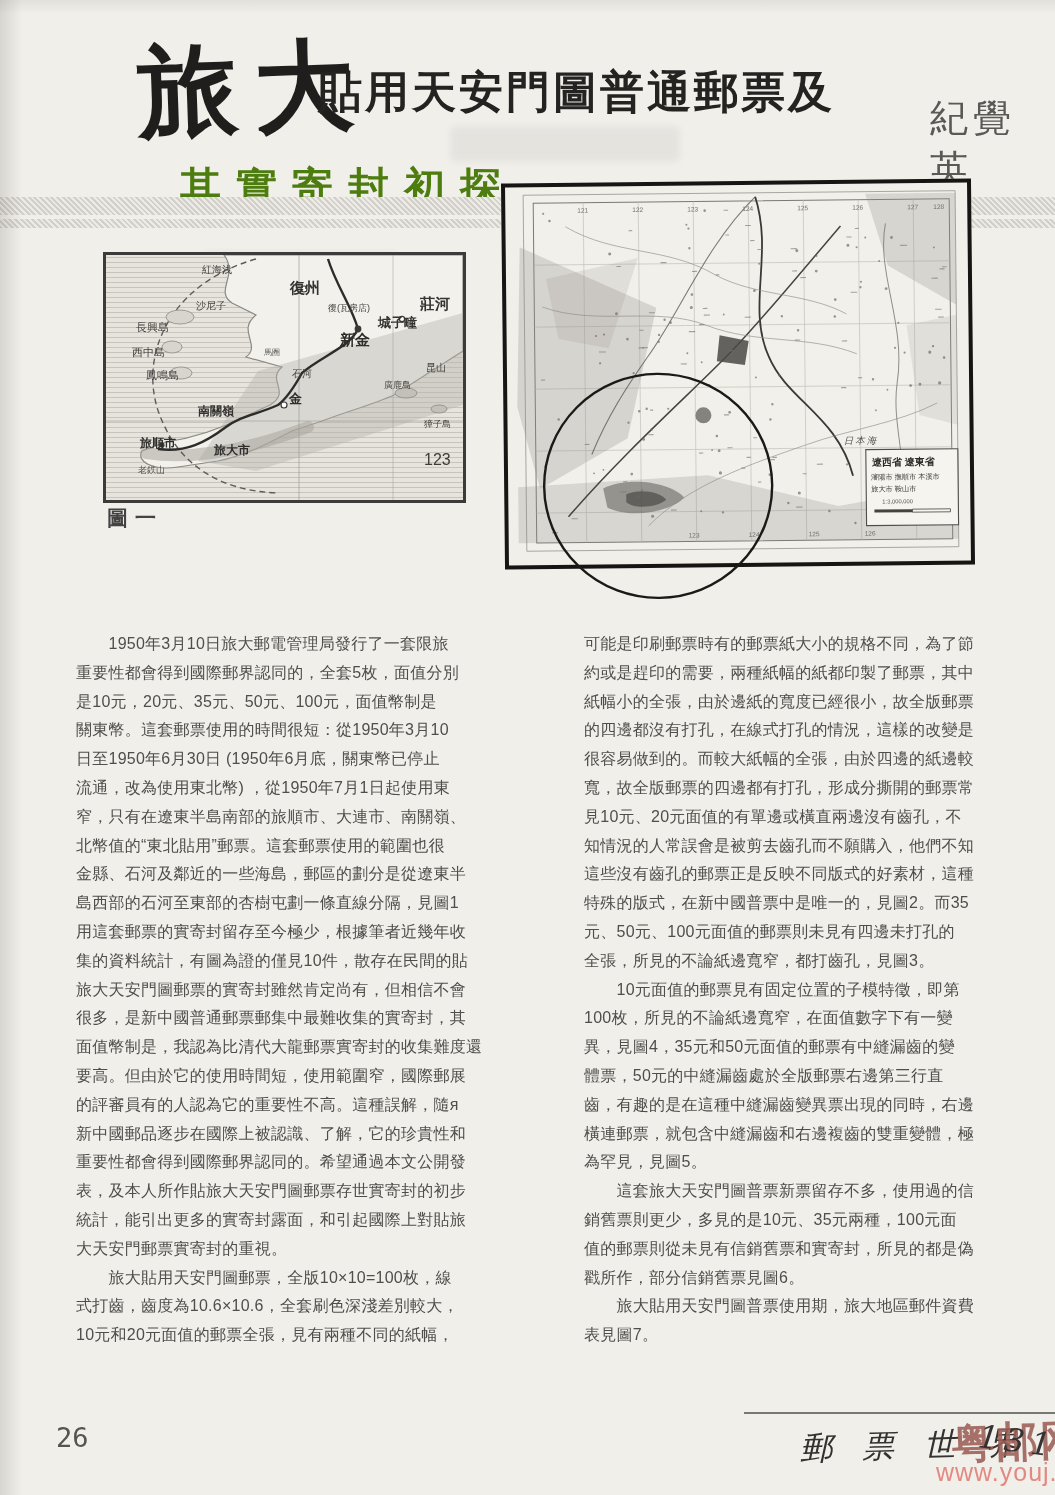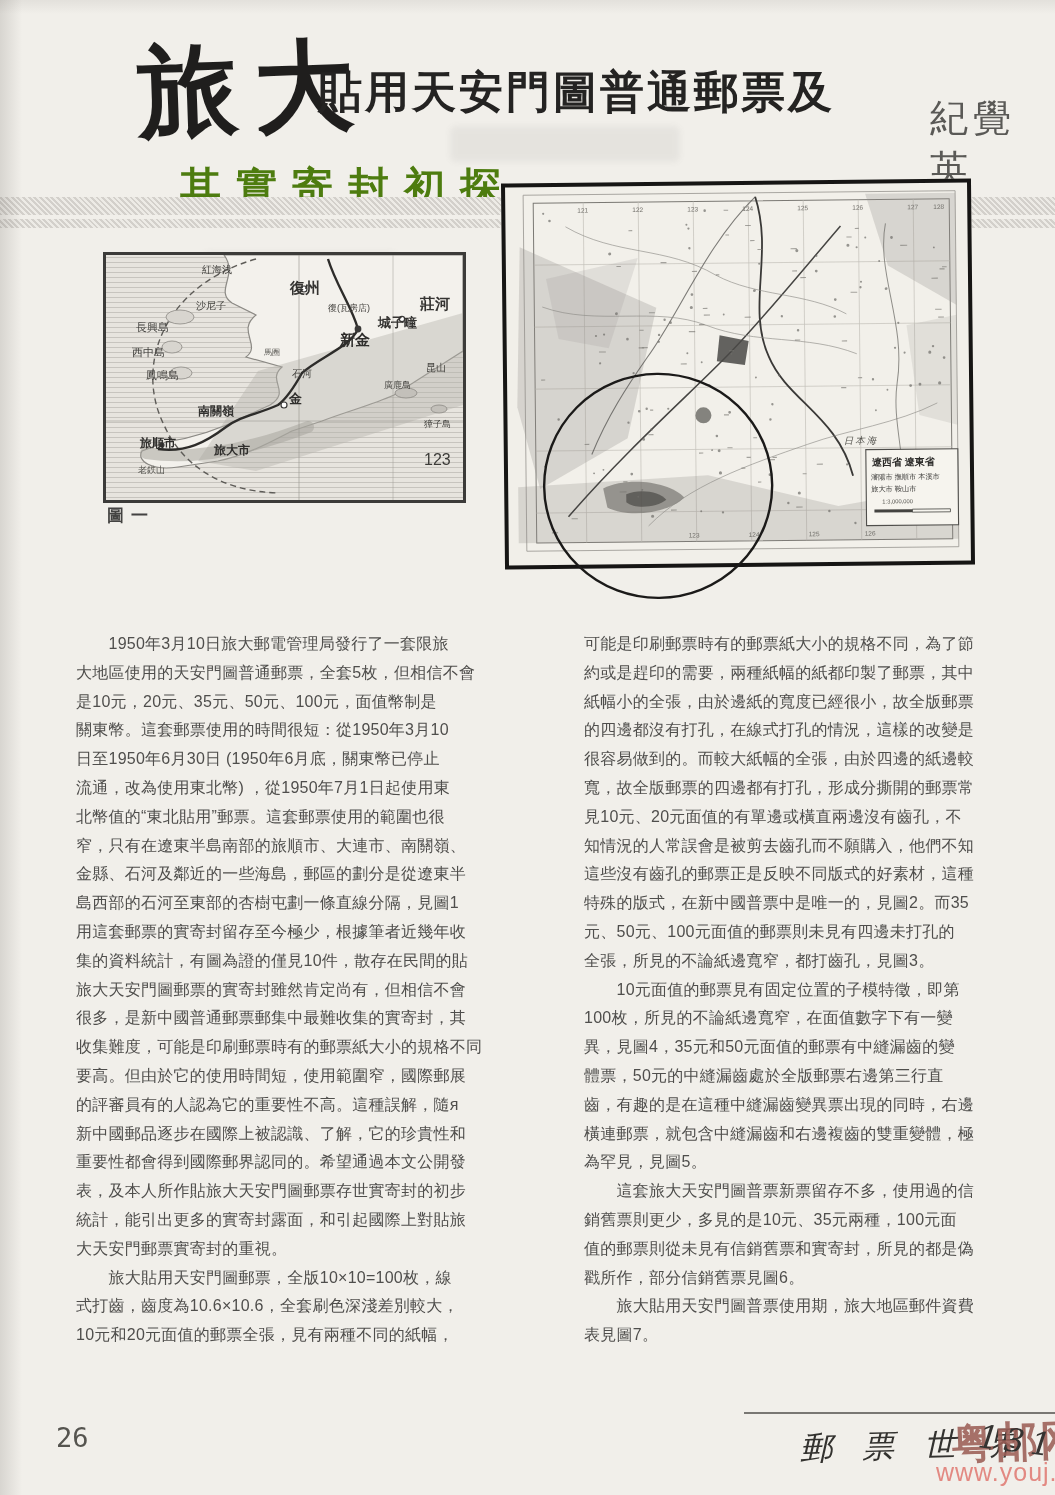--- a/index.html
+++ b/index.html
@@ -46,21 +46,21 @@
   .ghost{position:absolute; z-index:0; filter:blur(3px); opacity:.07; background:#555;}
   .ghost1{left:450px; top:126px; width:230px; height:36px; border-radius:6px;}
   .ghost2{left:200px; top:252px; width:200px; height:54px; border-radius:10px;}
   
   .fig1{
     position:absolute; left:103px; top:252px; width:357px; height:245px;
     border:3px solid #3c3b39; background:#84cc16; z-index:2;
   }
   .fig1 svg{display:block;}
   .fig1-caption{
-    position:absolute; left:107px; top:504px; font-size:17px; color:#444342;
+    position:absolute; left:107px; top:504px; font-size:21px; color:#444342;
     letter-spacing:7px; z-index:2; font-weight:bold;
   }
   .fig2{
     position:absolute; left:503px; top:181px; width:462px; height:378px;
     border:4px solid #161514; background:#f1efe9; z-index:3;
     transform:rotate(-0.6deg); overflow:visible;
   }
   .fig2 svg{display:block; overflow:visible;}
   
   .col{position:absolute; top:630px; z-index:2;}
@@ -392,34 +392,34 @@
         <text x="180" y="352">123</text>
         <text x="240" y="352">124</text>
         <text x="300" y="352">125</text>
         <text x="356" y="352">126</text>
       </g>
     </svg>
   </div>
 
   <div class="col col-left">
       <div class="bodyline">　　1950年3月10日旅大郵電管理局發行了一套限旅</div>
-      <div class="bodyline">大地區使用的天安門圖普通郵票，全套5枚，但相信不會</div>
+      <div class="bodyline">重要性都會得到國際郵界認同的，全套5枚，面值分別</div>
       <div class="bodyline">是10元，20元、35元、50元、100元，面值幣制是</div>
       <div class="bodyline">關東幣。這套郵票使用的時間很短：從1950年3月10</div>
       <div class="bodyline">日至1950年6月30日 (1950年6月底，關東幣已停止</div>
       <div class="bodyline">流通，改為使用東北幣) ，從1950年7月1日起使用東</div>
+      <div class="bodyline">窄，只有在遼東半島南部的旅順市、大連市、南關嶺、</div>
       <div class="bodyline">北幣值的“東北貼用”郵票。這套郵票使用的範圍也很</div>
-      <div class="bodyline">窄，只有在遼東半島南部的旅順市、大連市、南關嶺、</div>
       <div class="bodyline">金縣、石河及鄰近的一些海島，郵區的劃分是從遼東半</div>
       <div class="bodyline">島西部的石河至東部的杏樹屯劃一條直線分隔，見圖1</div>
       <div class="bodyline">用這套郵票的實寄封留存至今極少，根據筆者近幾年收</div>
       <div class="bodyline">集的資料統計，有圖為證的僅見10件，散存在民間的貼</div>
       <div class="bodyline">旅大天安門圖郵票的實寄封雖然肯定尚有，但相信不會</div>
       <div class="bodyline">很多，是新中國普通郵票郵集中最難收集的實寄封，其</div>
-      <div class="bodyline">收集難度，可能是印刷郵票時有的郵票紙大小的規格不同</div>
+      <div class="bodyline">面值幣制是，我認為比清代大龍郵票實寄封的收集難度還</div>
       <div class="bodyline">要高。但由於它的使用時間短，使用範圍窄，國際郵展</div>
       <div class="bodyline">的評審員有的人認為它的重要性不高。這種誤解，隨я</div>
       <div class="bodyline">新中國郵品逐步在國際上被認識、了解，它的珍貴性和</div>
       <div class="bodyline">重要性都會得到國際郵界認同的。希望通過本文公開發</div>
       <div class="bodyline">表，及本人所作貼旅大天安門圖郵票存世實寄封的初步</div>
       <div class="bodyline">統計，能引出更多的實寄封露面，和引起國際上對貼旅</div>
       <div class="bodyline">大天安門郵票實寄封的重視。</div>
       <div class="bodyline">　　旅大貼用天安門圖郵票，全版10×10=100枚，線</div>
       <div class="bodyline">式打齒，齒度為10.6×10.6，全套刷色深淺差別較大，</div>
       <div class="bodyline">10元和20元面值的郵票全張，見有兩種不同的紙幅，</div>

